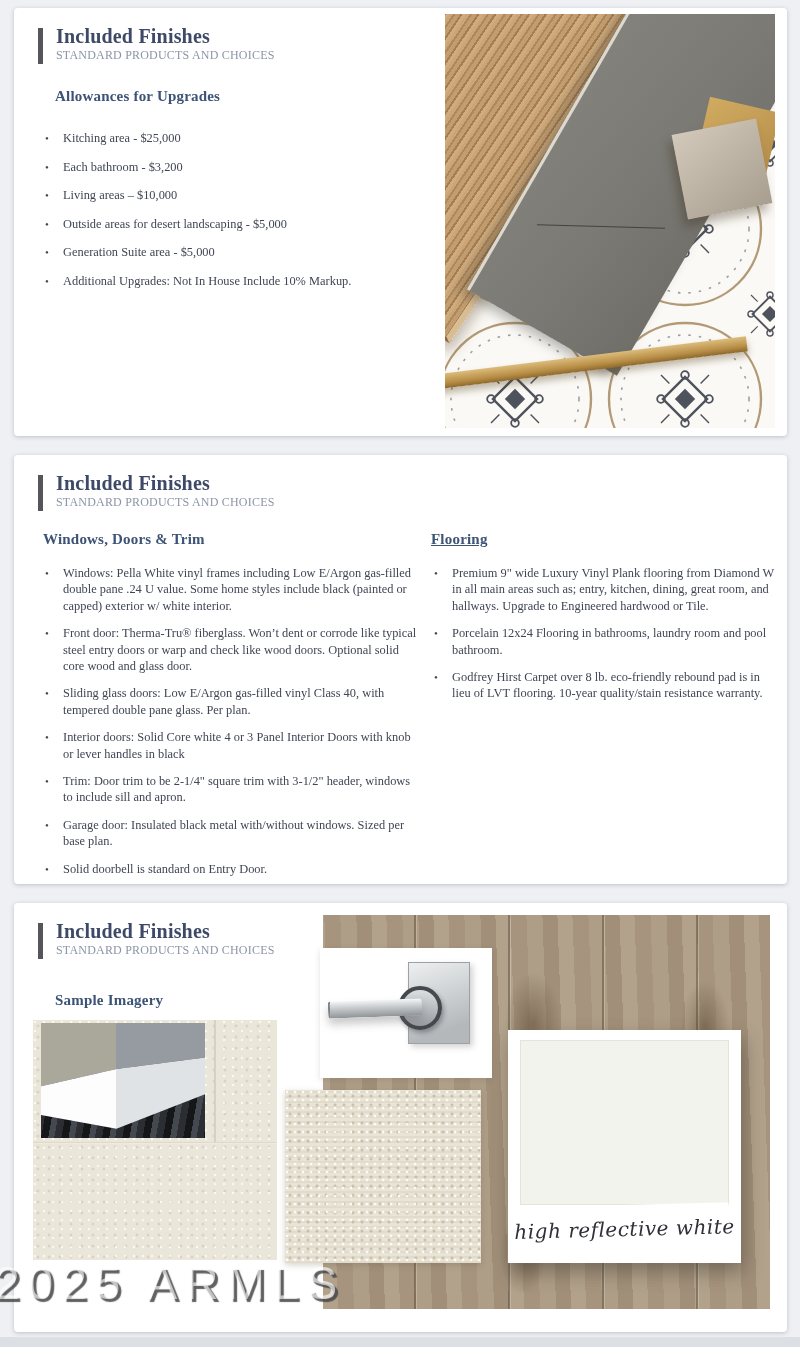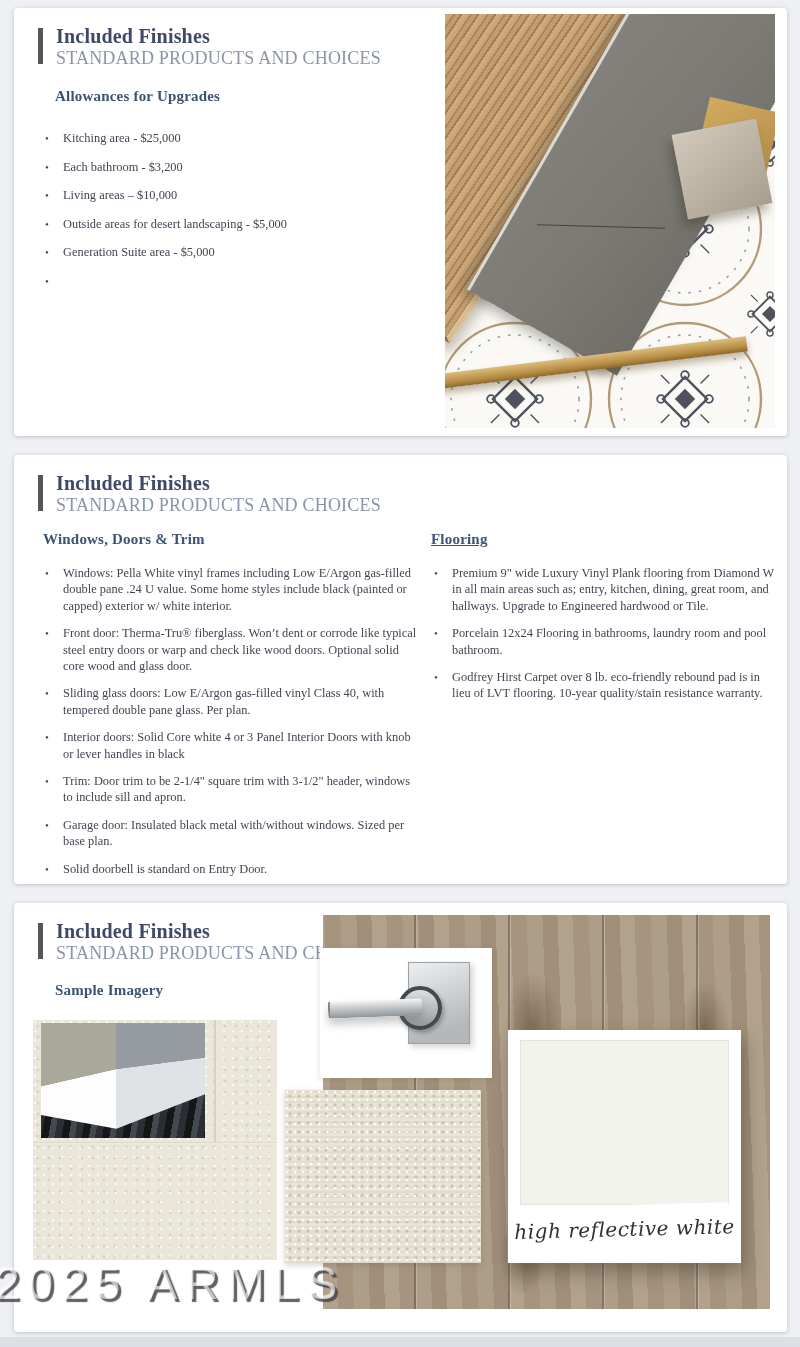--- a/index.html
+++ b/index.html
@@ -14,38 +14,38 @@
     border-radius:4px;box-shadow:0 1px 4px rgba(110,115,130,0.38);
   }
   #card1{top:8px;height:428px;}
   #card2{top:455px;height:429px;}
   #card3{top:903px;height:429px;}
 
   .card-header{position:absolute;top:17px;left:24px;display:flex;}
   .accent-bar{width:5px;height:36px;background:#55565a;margin-top:3px;}
   .hdr-text{margin-left:13px;}
   .title{font-size:20px;font-weight:bold;color:#3d4966;line-height:1.1;letter-spacing:0.2px;}
-  .subtitle{font-size:18px;color:#8b94a8;margin-top:1px;letter-spacing:0.2px;}
+  .subtitle{font-size:12px;color:#8b94a8;margin-top:1px;letter-spacing:0.2px;}
 
   .sec{position:absolute;left:41px;font-size:15px;font-weight:bold;color:#3c5375;letter-spacing:0.2px;}
 
   .blist{position:absolute;list-style:none;margin:0;padding:0;color:#3f4553;}
   .blist li{display:flex;font-size:12.4px;line-height:16px;}
   .dot{width:18px;flex:0 0 18px;color:#3f4553;font-size:11px;}
   
   #card1 .blist{left:31px;top:122px;width:400px;}
   #card1 .blist li{margin-bottom:12.5px;}
   
   #card2 .blist li{margin-bottom:11px;line-height:16.4px;}
   .col-left{left:31px;top:110px;width:372px;}
   .col-right{left:420px;top:110px;width:342px;}
   #card2 .sec-left{left:29px;top:76px;}
   #card2 .sec-right{left:417px;top:76px;text-decoration:underline;}
   #card1 .sec{top:80px;}
-  #card3 .sec{top:79px;}
+  #card3 .sec{top:89px;}
 
   
   #flatlay{position:absolute;left:431px;top:6px;width:330px;height:414px;overflow:hidden;background:#fbf9f5;}
   #flatlay .layer{position:absolute;}
   .plank{
     left:-95px;top:-85px;width:220px;height:380px;transform:rotate(34deg);
     background:repeating-linear-gradient(90deg,#c9a678 0 3px,#b0875a 3px 5px,#c29d6f 5px 9px,#a57d50 9px 11px,#cfab7d 11px 14px);
     border-right:6px solid #d9bd92;border-bottom:4px solid #8d6a43;
     box-shadow:6px 8px 14px rgba(90,70,40,0.35);
   }
@@ -176,20 +176,21 @@
     <li>
         <span class="dot">•</span>
         <span>Outside areas for desert landscaping - $5,000</span>
       </li>
     <li>
         <span class="dot">•</span>
         <span>Generation Suite area - $5,000</span>
       </li>
     <li>
         <span class="dot">•</span>
+        <span>Additional Upgrades: Not In House Include 10% Markup.</span>
       </li>
   </ul>
 
   <div id="flatlay">
     <svg width="330" height="414" viewBox="0 0 330 414">
       <defs>
         <g id="med">
           <rect x="-13" y="-13" width="26" height="26" fill="none" stroke="#4d525c" stroke-width="2" transform="rotate(45)"></rect>
           <rect x="-6" y="-6" width="12" height="12" fill="#4d525c" transform="rotate(45)"></rect>
           <circle cx="0" cy="-20" r="3.2" fill="none" stroke="#4d525c" stroke-width="1.5"></circle>

